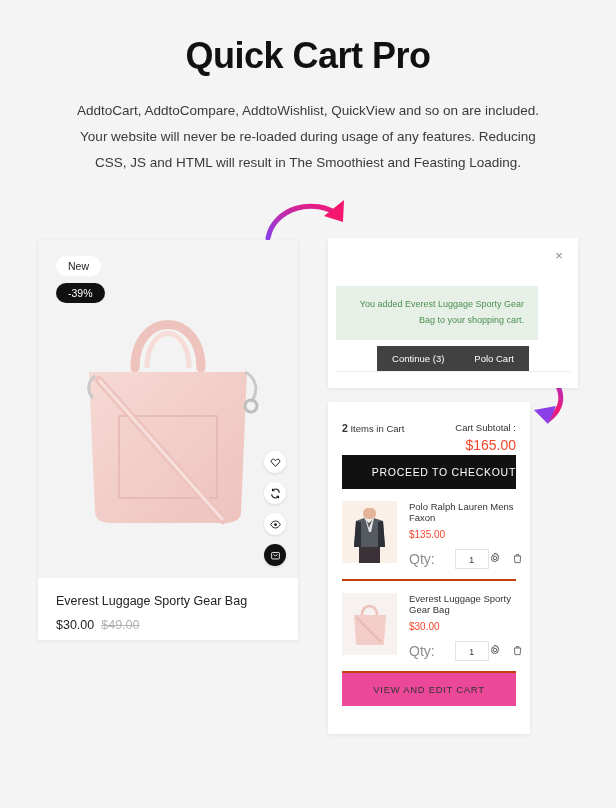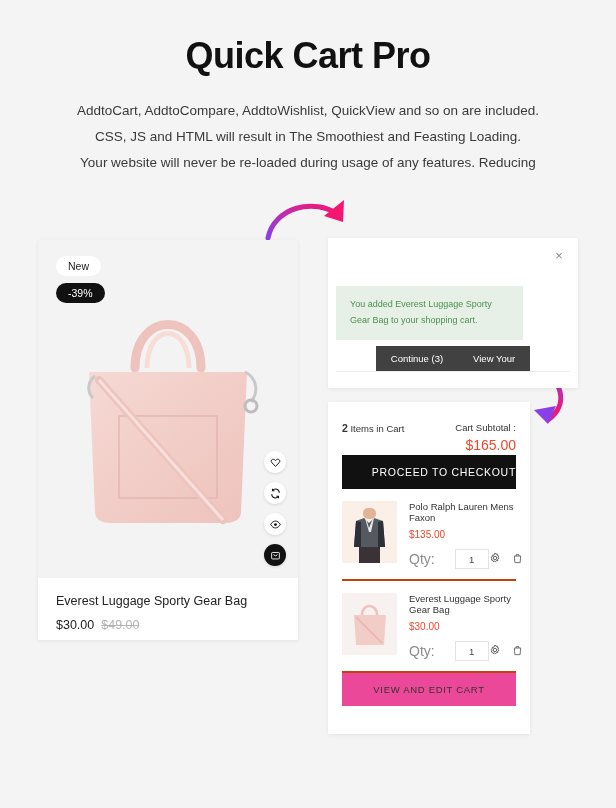--- a/index.html
+++ b/index.html
@@ -71,23 +71,23 @@
     width: 250px; height: 150px;
     background: #fff; box-shadow: 0 1px 4px rgba(0,0,0,0.07);
   }
   .notify-close {
     position: absolute; right: 12px; top: 10px;
     width: 14px; height: 14px; color: #888;
     display: flex; align-items: center; justify-content: center;
     font-size: 13px; line-height: 1;
   }
   .notify-msg {
-    position: absolute; left: 8px; top: 48px; width: 187px;
+    position: absolute; left: 8px; top: 48px; width: 202px;
     background: #e6f0e6; color: #4e8f51;
-    font-size: 9px; line-height: 1.75; text-align: left;
+    font-size: 9px; line-height: 1.75; text-align: right;
     padding: 11px 14px;
   }
   .notify-divider {
     position: absolute; left: 8px; top: 133px; width: 234px;
     height: 1px; background: #ececec;
   }
   .notify-btns {
     position: absolute; left: 0; top: 108px; width: 100%;
     display: flex; justify-content: center; 
   }
@@ -144,22 +144,22 @@
 </style>
 </head>
 <body>
 
 <div class="page">
 
   <div class="header">
     <div class="title">Quick Cart Pro</div>
     <div class="subtitle">
       <div>AddtoCart, AddtoCompare, AddtoWishlist, QuickView and so on are included.</div>
+      <div>Your website will never be re-loaded during usage of any features.  Reducing</div>
       <div>CSS, JS and HTML will result in The Smoothiest and Feasting Loading.</div>
-      <div>Your website will never be re-loaded during usage of any features.  Reducing</div>
     </div>
   </div>
 
   <div class="arrow arrow-1">
     <svg width="96" height="52" viewBox="0 0 96 52">
       <defs>
         <linearGradient id="ag1" x1="0" y1="1" x2="1" y2="0">
           <stop offset="0" stop-color="#8b3fe8"></stop>
           <stop offset="1" stop-color="#f5176f"></stop>
         </linearGradient>
@@ -254,21 +254,21 @@
       </div>
     </div>
   </div>
 
   <div class="notify">
     <div class="notify-close">×</div>
     <div class="notify-msg">You added Everest Luggage Sporty Gear Bag to your shopping cart.</div>
     <div class="notify-divider"></div>
     <div class="notify-btns">
       <button class="nbtn">Continue (3)</button>
-      <button class="nbtn">View Your</button>
+      <button class="nbtn">Polo Cart</button>
     </div>
   </div>
 
   <div class="cart">
     <div class="cart-top">
       <div class="cart-count">
         <b>2</b>
         <span>Items in Cart</span>
       </div>
       <div class="cart-sub">

